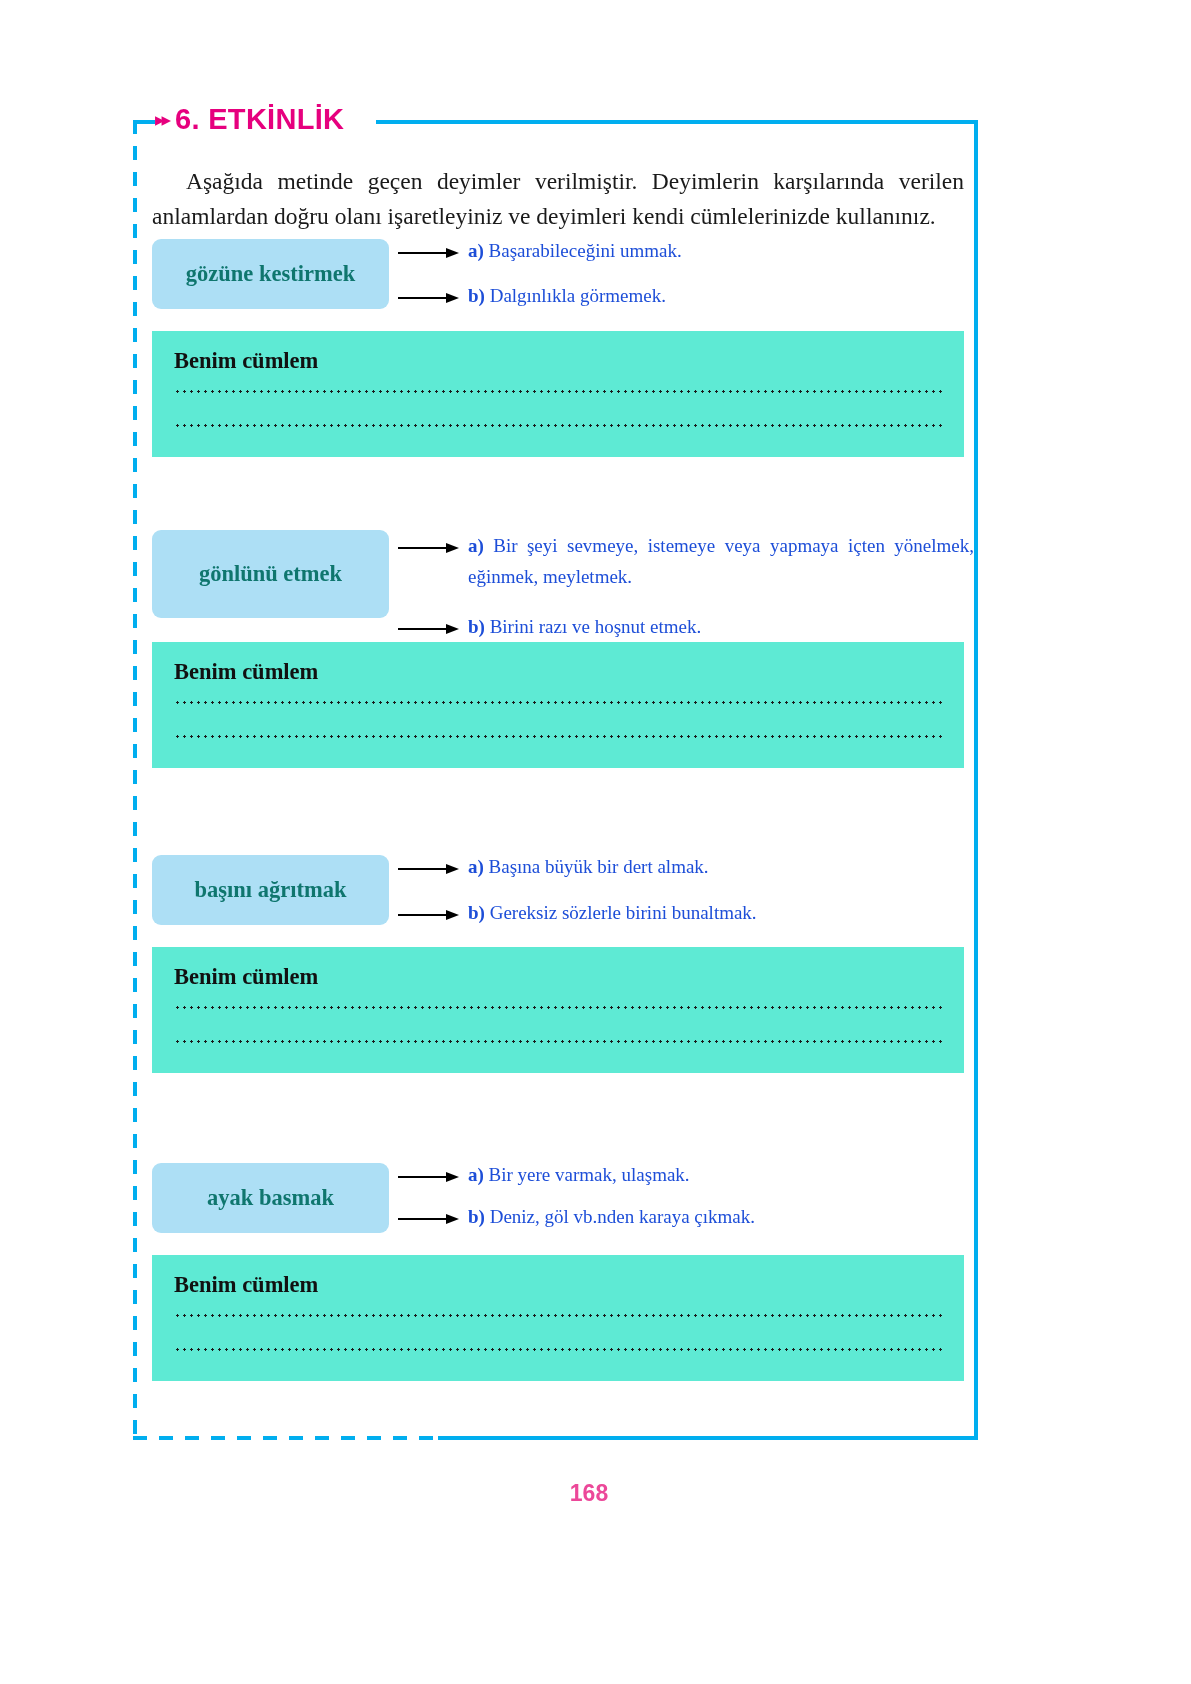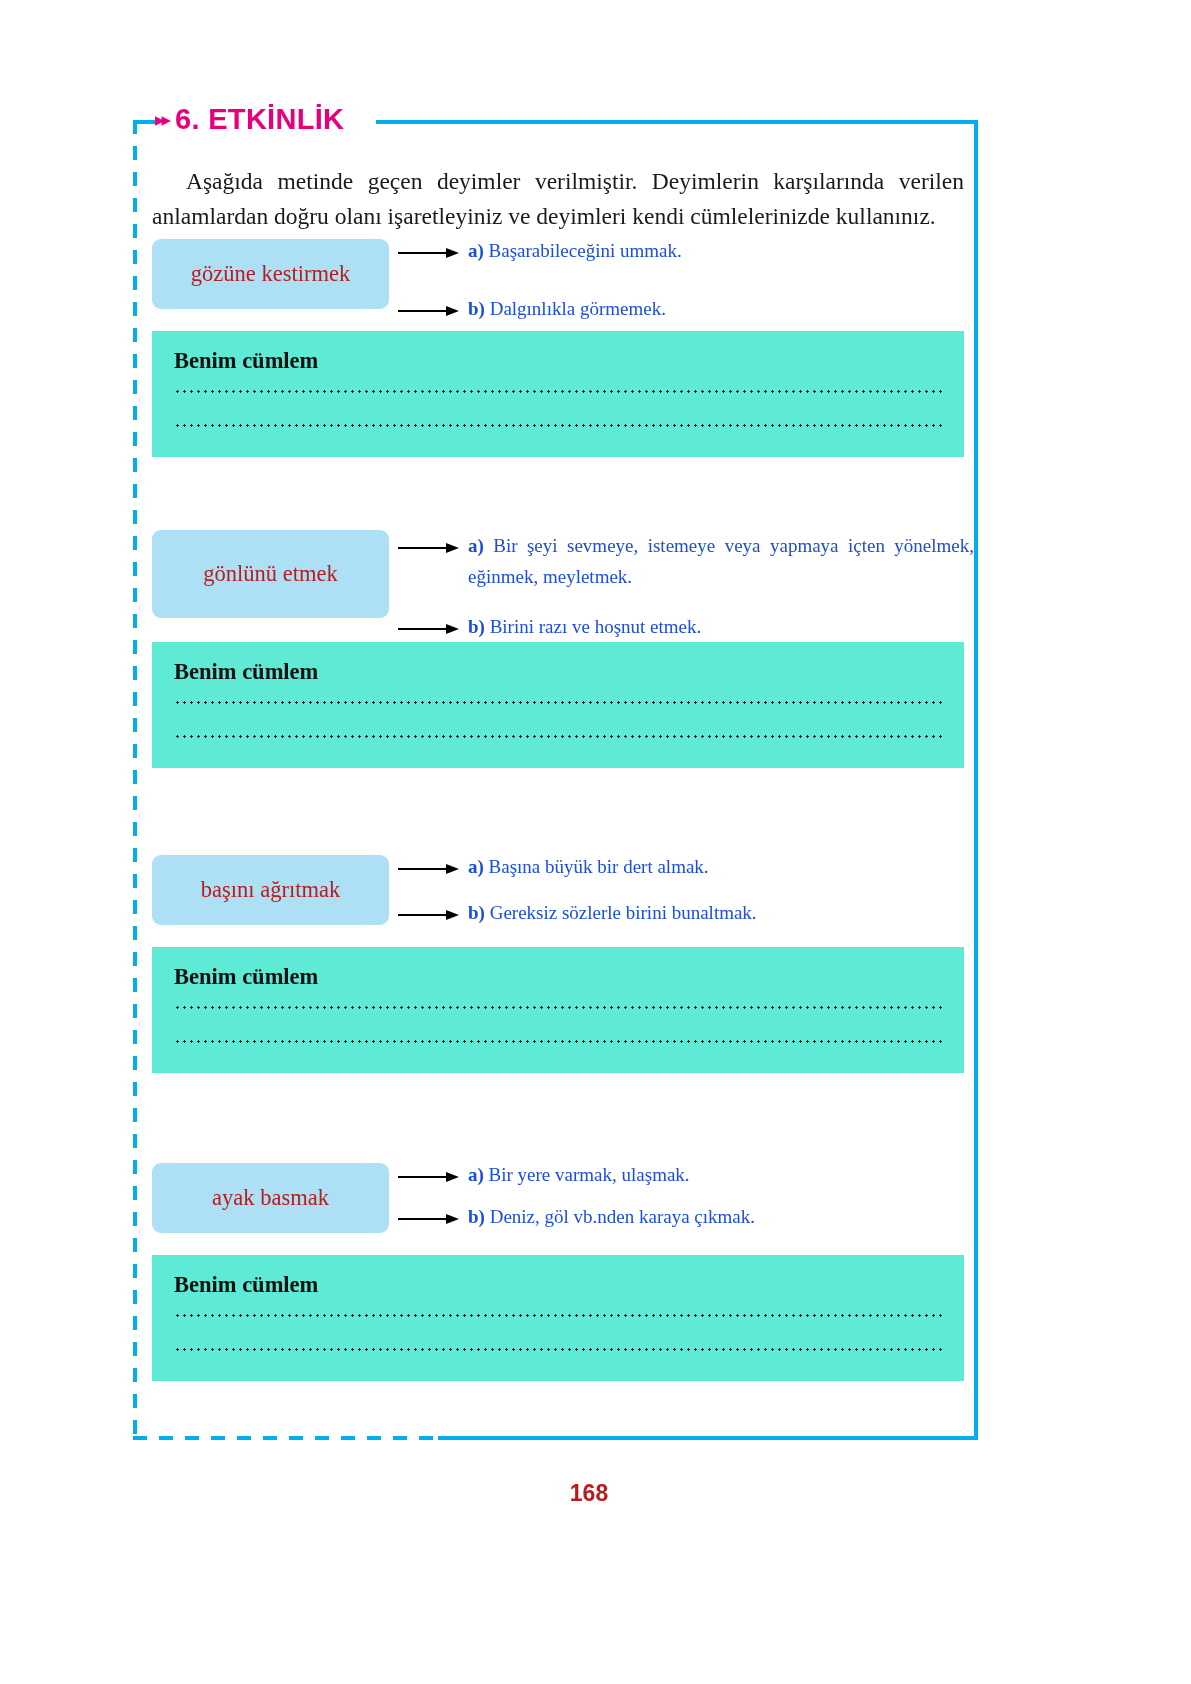--- a/index.html
+++ b/index.html
@@ -146,23 +146,23 @@
     background: #ADDFF5;
     border-radius: 9px 9px 9px 9px;
     display: flex;
     align-items: center;
     justify-content: center;
     box-sizing: border-box;
     padding: 0 6px;
   }
   .idiom-box.tall { height: 88px; }
   .idiom-text {
-    font-weight: normal;
+    font-weight: bold;
     font-size: 22.5px;
-    color: #b91c1c;
+    color: #0f766e;
     text-align: center;
   }
   .options {
     position: absolute;
     left: 246px;
     top: -4px;
     width: 576px;
   }
   .option {
     position: relative;
@@ -226,21 +226,21 @@
   
   .page-number {
     position: absolute;
     left: 0;
     top: 1480px;
     width: 1178px;
     text-align: center;
     font-family: "Liberation Sans", sans-serif;
     font-weight: bold;
     font-size: 23px;
-    color: #b91c1c;
+    color: #ec4899;
   }
 </style>
 </head>
 <body>
 
 <div id="page">
 
   <div class="activity-frame">
     <div class="frame-left"></div>
     <div class="frame-right"></div>
@@ -265,21 +265,21 @@
       </div>
       <div class="options">
         <div class="option">
           <span class="arrow">
               <span class="shaft"></span>
               <span class="head"></span>
             </span>
           <span class="ol">a)</span>
           <span>Başarabileceğini ummak.</span>
         </div>
-        <div class="option" style="margin-top:27px;">
+        <div class="option" style="margin-top:14px;">
           <span class="arrow">
               <span class="shaft"></span>
               <span class="head"></span>
             </span>
           <span class="ol">b)</span>
           <span>Dalgınlıkla görmemek.</span>
         </div>
       </div>
     </div>
     <div class="sentence-box" style="margin-top:22px;">

